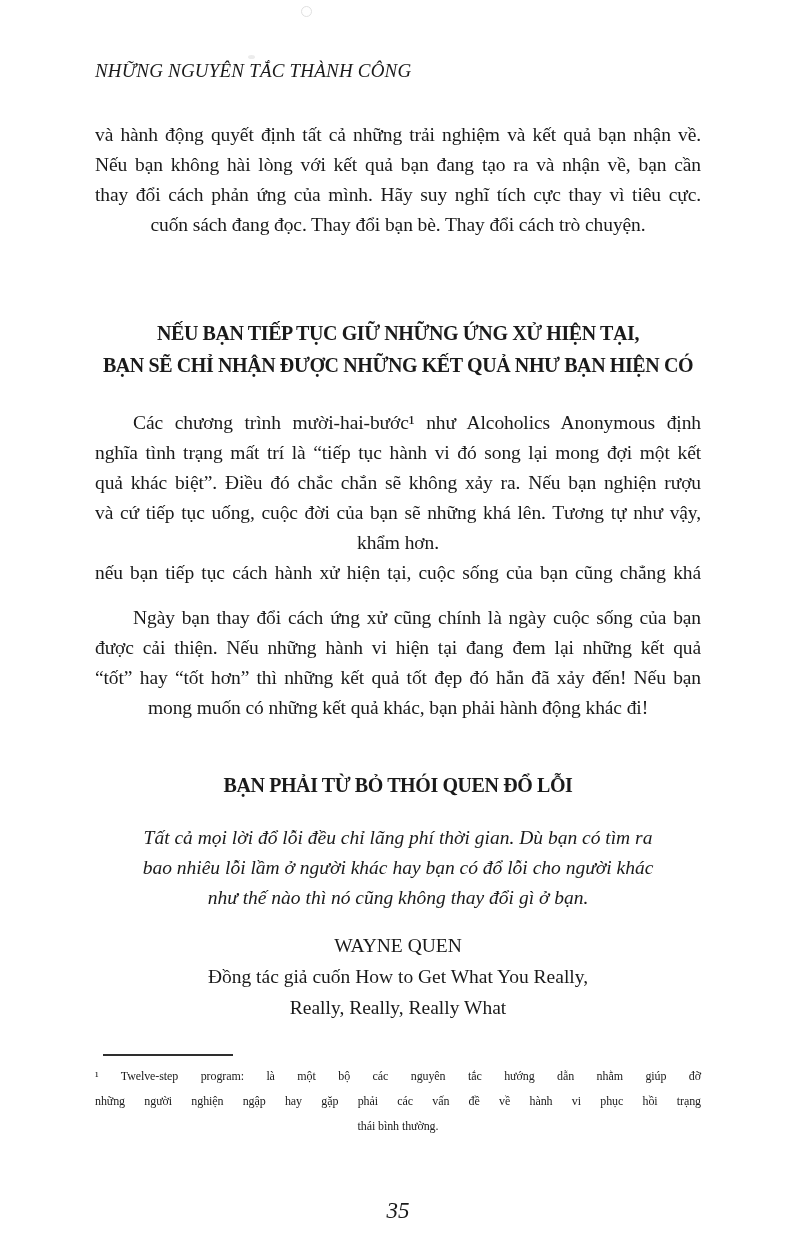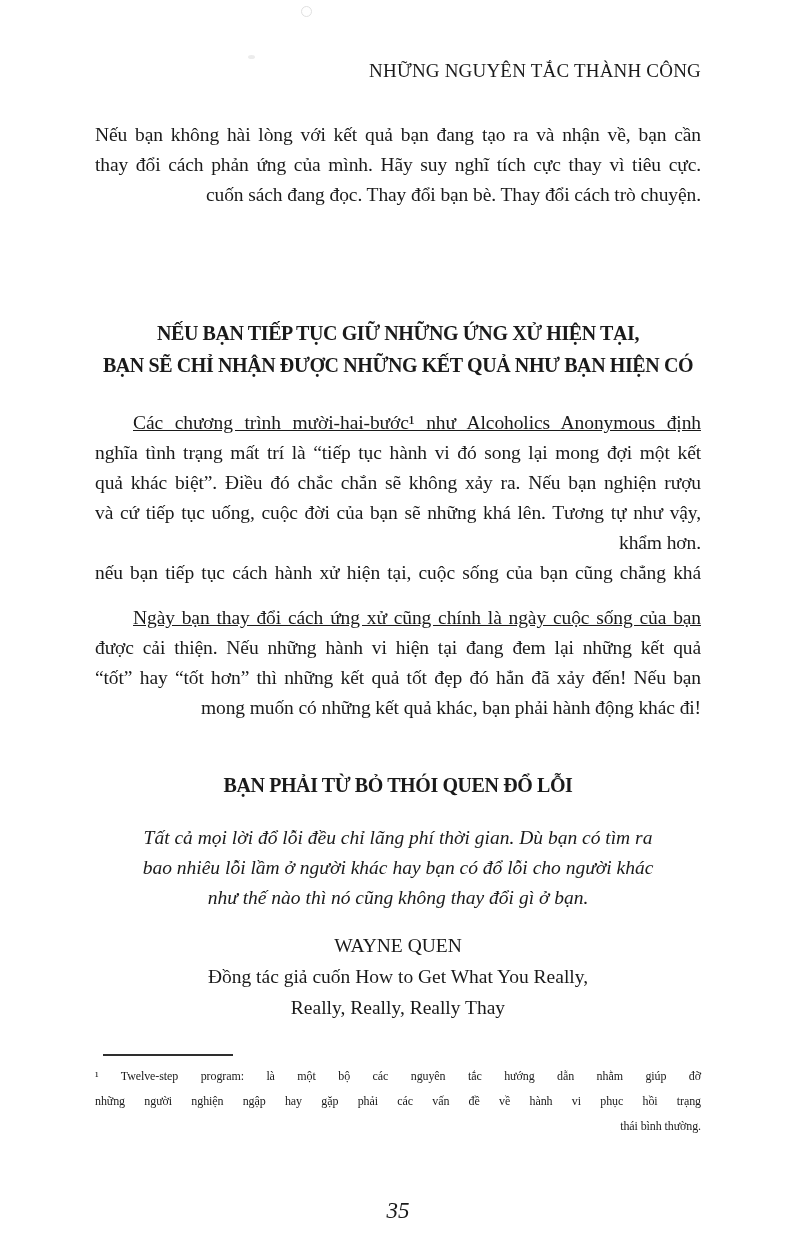--- a/index.html
+++ b/index.html
@@ -11,36 +11,37 @@
     font-family: "Liberation Serif", "DejaVu Serif", serif;
     color: #1a1a1a;
     overflow: hidden;
   }
   .abs { position: absolute; }
   .tblock { left: 95px; width: 606px; }
 
   
   .running-header {
     top: 58px;
-    text-align: right;
+    text-align: left;
+    font-style: italic;
     font-size: 19px;
     line-height: 26px;
     letter-spacing: 0.2px;
   }
 
   
   .bl {
     font-size: 19.5px;
     line-height: 30px;
     letter-spacing: -0.1px;
     white-space: nowrap;
   }
   .jl { text-align: justify; text-align-last: justify; white-space: normal; }
-  .ll { text-align: right; white-space: normal; }
-  .indent { padding-left: 38px; text-decoration: underline; }
+  .ll { text-align: center; white-space: normal; }
+  .indent { padding-left: 38px; }
   .em { }
 
   
   .h {
     font-weight: bold;
     text-align: center;
     font-size: 20px;
     line-height: 32px;
     letter-spacing: -0.4px;
   }
@@ -97,20 +98,21 @@
 <body>
 
 <div class="page">
 
   <div class="abs speck1"></div>
   <div class="abs speck2"></div>
 
   <div class="abs tblock running-header">NHỮNG NGUYÊN TẮC THÀNH CÔNG</div>
 
   <div class="abs tblock" style="top:120px">
+    <div class="bl jl">và hành động quyết định tất cả những trải nghiệm và kết quả bạn nhận về.</div>
     <div class="bl jl">Nếu bạn không hài lòng với kết quả bạn đang tạo ra và nhận về, bạn cần</div>
     <div class="bl jl">thay đổi cách phản ứng của mình. Hãy suy nghĩ tích cực thay vì tiêu cực.</div>
     <div class="bl ll">cuốn sách đang đọc. Thay đổi bạn bè. Thay đổi cách trò chuyện.</div>
   </div>
 
   <div class="abs tblock" style="top:317px">
     <div class="h">NẾU BẠN TIẾP TỤC GIỮ NHỮNG ỨNG XỬ HIỆN TẠI,</div>
     <div class="h">BẠN SẼ CHỈ NHẬN ĐƯỢC NHỮNG KẾT QUẢ NHƯ BẠN HIỆN CÓ</div>
   </div>
 
@@ -136,21 +138,21 @@
 
   <div class="abs tblock" style="top:823px">
     <div class="quote-line">Tất cả mọi lời đổ lỗi đều chỉ lãng phí thời gian. Dù bạn có tìm ra</div>
     <div class="quote-line">bao nhiêu lỗi lầm ở người khác hay bạn có đổ lỗi cho người khác</div>
     <div class="quote-line">như thế nào thì nó cũng không thay đổi gì ở bạn.</div>
   </div>
 
   <div class="abs tblock" style="top:930px">
     <div class="attr-line">WAYNE QUEN</div>
     <div class="attr-line"><span>Đồng tác giả cuốn </span><span class="em">How to Get What You Really,</span></div>
-    <div class="attr-line em">Really, Really, Really Thay</div>
+    <div class="attr-line em">Really, Really, Really What</div>
   </div>
 
   <div class="abs fn-rule"></div>
 
   <div class="abs tblock" style="top:1064px">
     <div class="fn jl">¹ Twelve-step program: là một bộ các nguyên tắc hướng dẫn nhằm giúp đỡ</div>
     <div class="fn jl">những người nghiện ngập hay gặp phải các vấn đề về hành vi phục hồi trạng</div>
     <div class="fn ll">thái bình thường.</div>
   </div>
 

